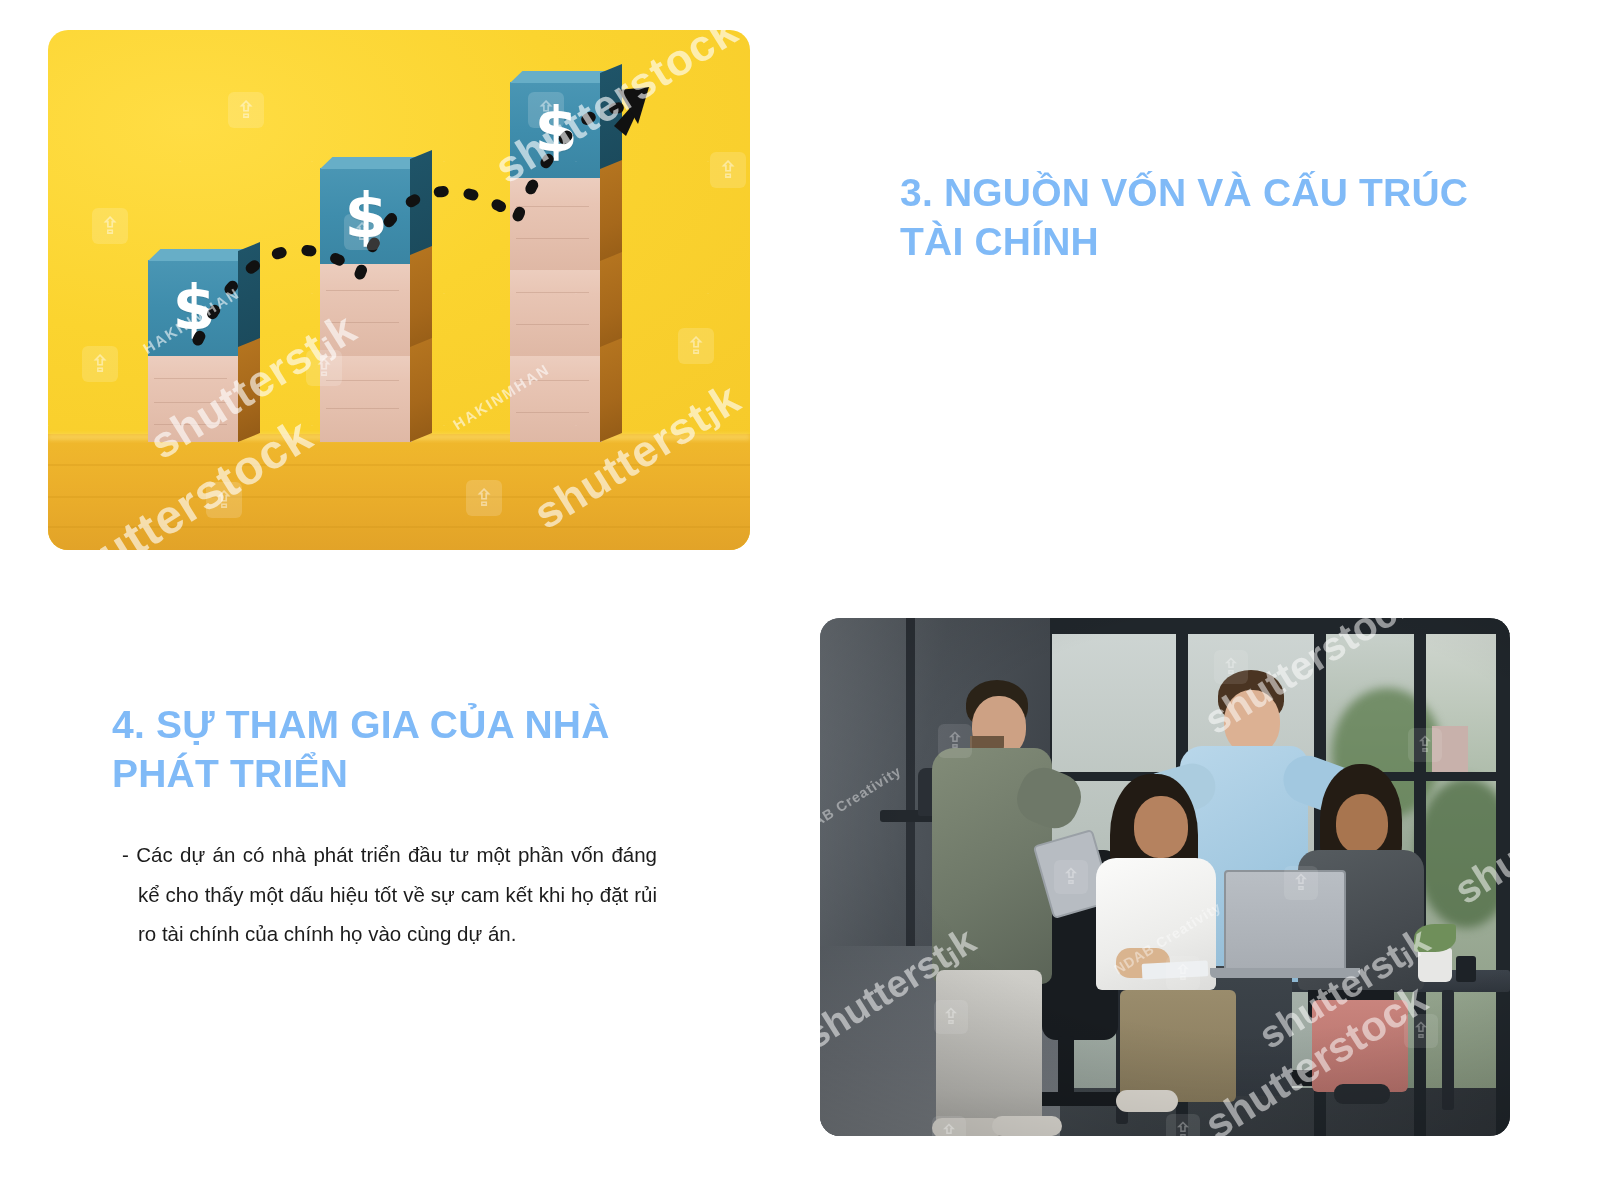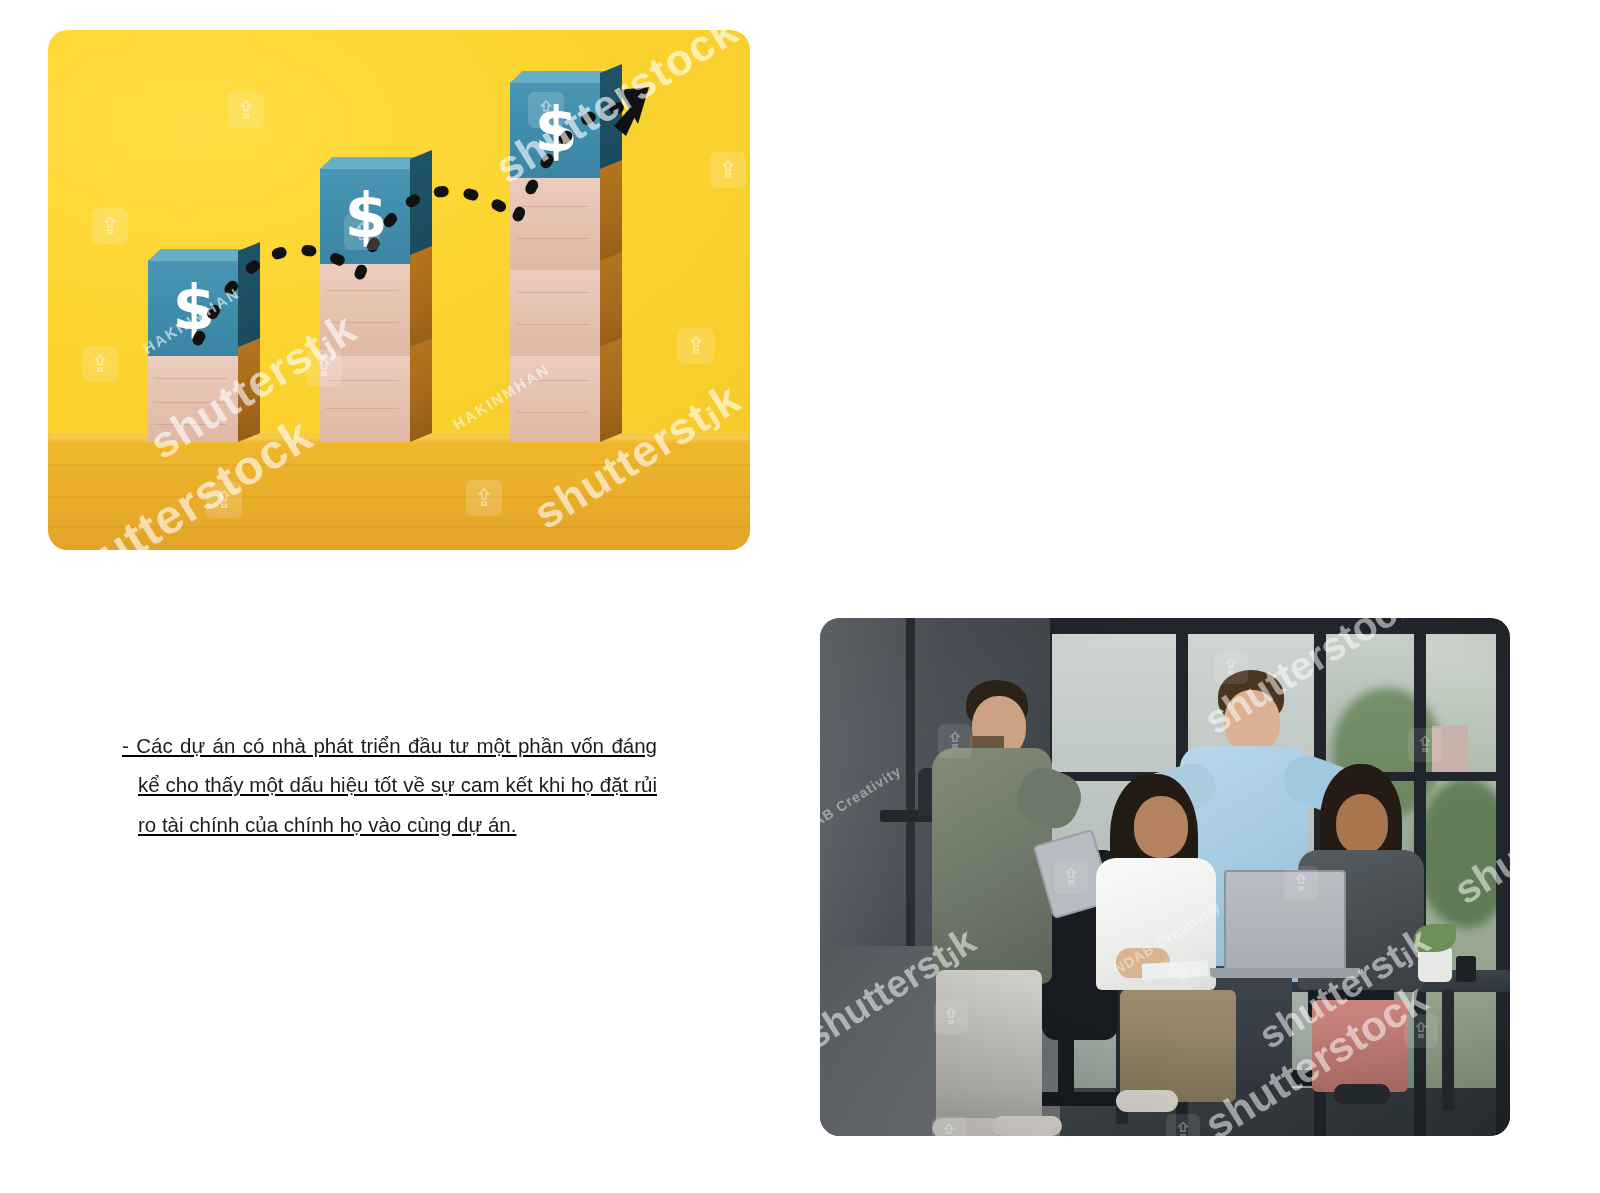--- a/index.html
+++ b/index.html
@@ -138,21 +138,21 @@
     line-height:1.92;
     color:#1c1c1c;
     text-align:justify;
     text-indent:-16px;
     padding-left:16px;
   }
 
   #block-3{left:900px;top:168px;width:585px;}
   #block-3 .body-wrap{margin-top:24px;padding-left:12px;}
   #block-4{left:112px;top:700px;width:545px;}
-  #block-4 .body-wrap{margin-top:26px;padding-left:10px;text-decoration:underline;}
+  #block-4 .body-wrap{margin-top:37px;padding-left:10px;}
 </style>
 </head>
 <body>
 
 <div class="slide">
 
   <div class="photo-card" id="photo-blocks">
 
     <div class="floor">
       <div class="floor-line" style="top:30px"></div>
@@ -229,23 +229,25 @@
       <div class="wm-small" style="left:88px;top:282px;">HAKINMHAN</div>
       <div class="wm-small" style="left:398px;top:358px;">HAKINMHAN</div>
       <div class="wm-big" style="left:472px;top:400px;font-size:44px;">shutterstⱼk</div>
       <div class="wm-big" style="left:-18px;top:452px;font-size:48px;">shutterstock</div>
       <div class="wm-big" style="left:430px;top:44px;font-size:44px;">shutterstock</div>
       <div class="wm-big" style="left:88px;top:330px;font-size:44px;">shutterstⱼk</div>
     </div>
   </div>
 
   <div class="text-block" id="block-3">
+    <h2 class="heading">3. NGUỒN VỐN VÀ CẤU TRÚC TÀI CHÍNH</h2>
   </div>
 
   <div class="text-block" id="block-4">
+    <h2 class="heading">4. SỰ THAM GIA CỦA NHÀ PHÁT TRIỂN</h2>
     <div class="body-wrap">
       <p class="body-item">- Các dự án có nhà phát triển đầu tư một phần vốn đáng kể cho thấy một dấu hiệu tốt về sự cam kết khi họ đặt rủi ro tài chính của chính họ vào cùng dự án.</p>
     </div>
   </div>
 
   <div class="photo-card" id="photo-office">
 
     <div class="win" style="left:228px;top:0;width:130px;height:470px;"></div>
     <div class="win" style="left:366px;top:0;width:130px;height:470px;"></div>
     <div class="win" style="left:504px;top:0;width:92px;height:470px;

